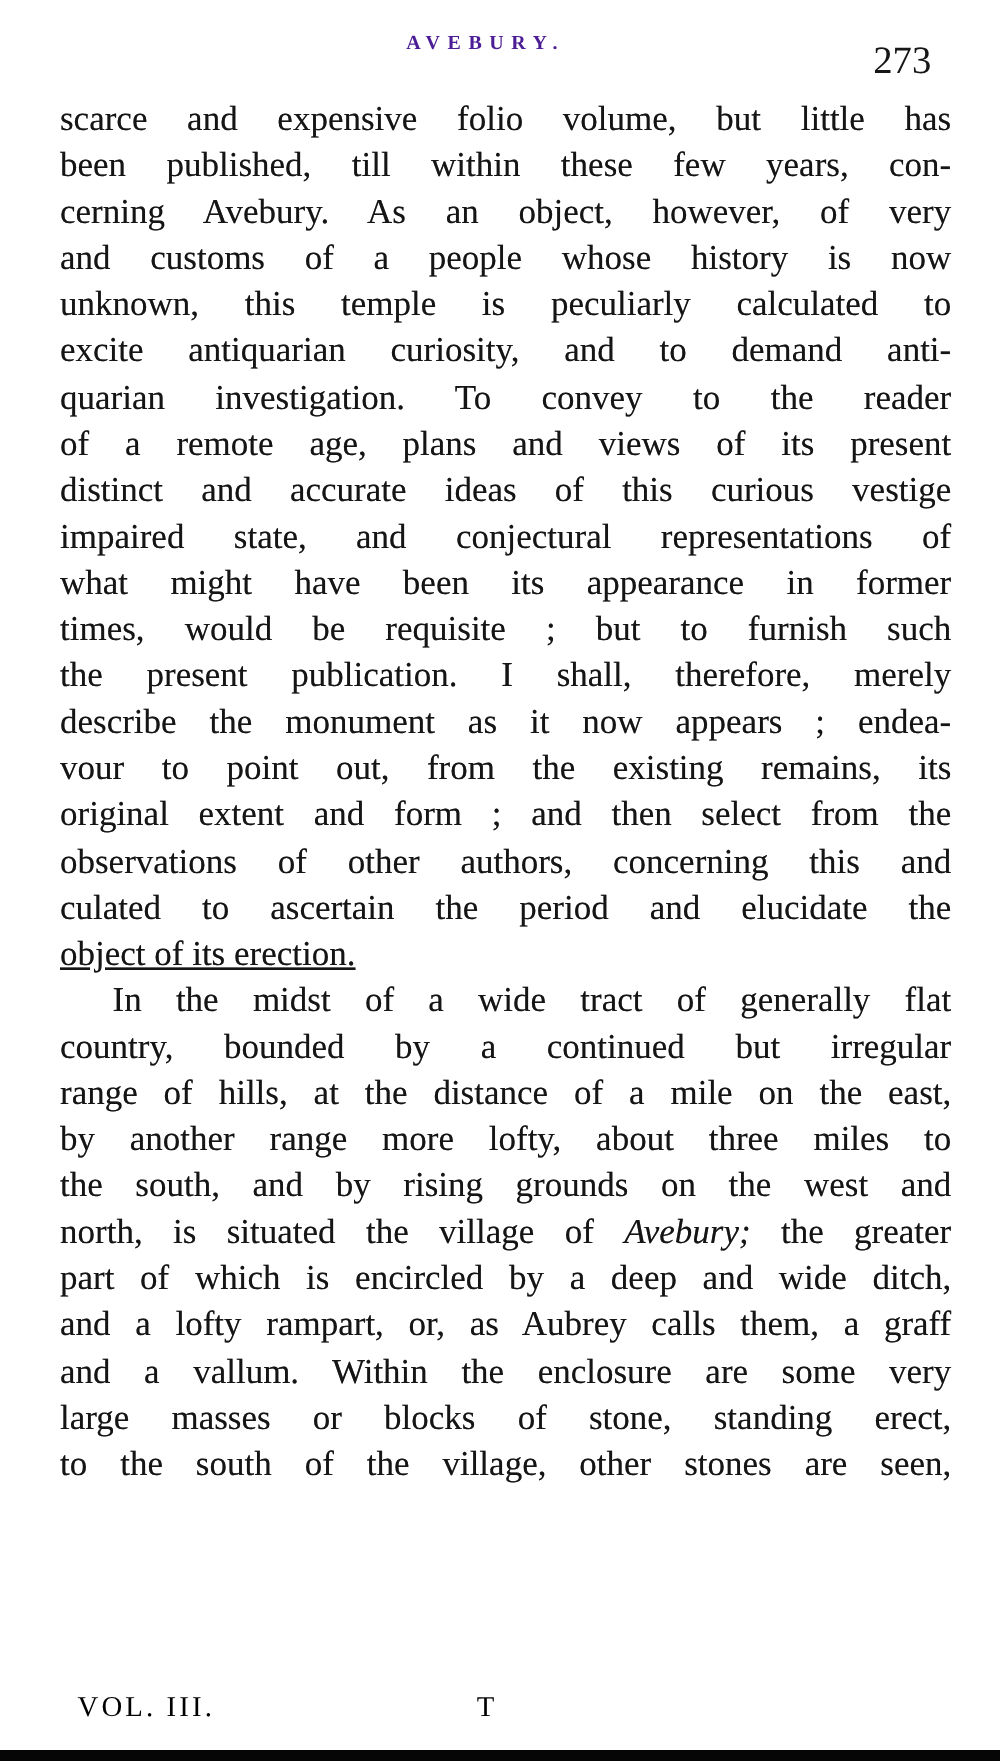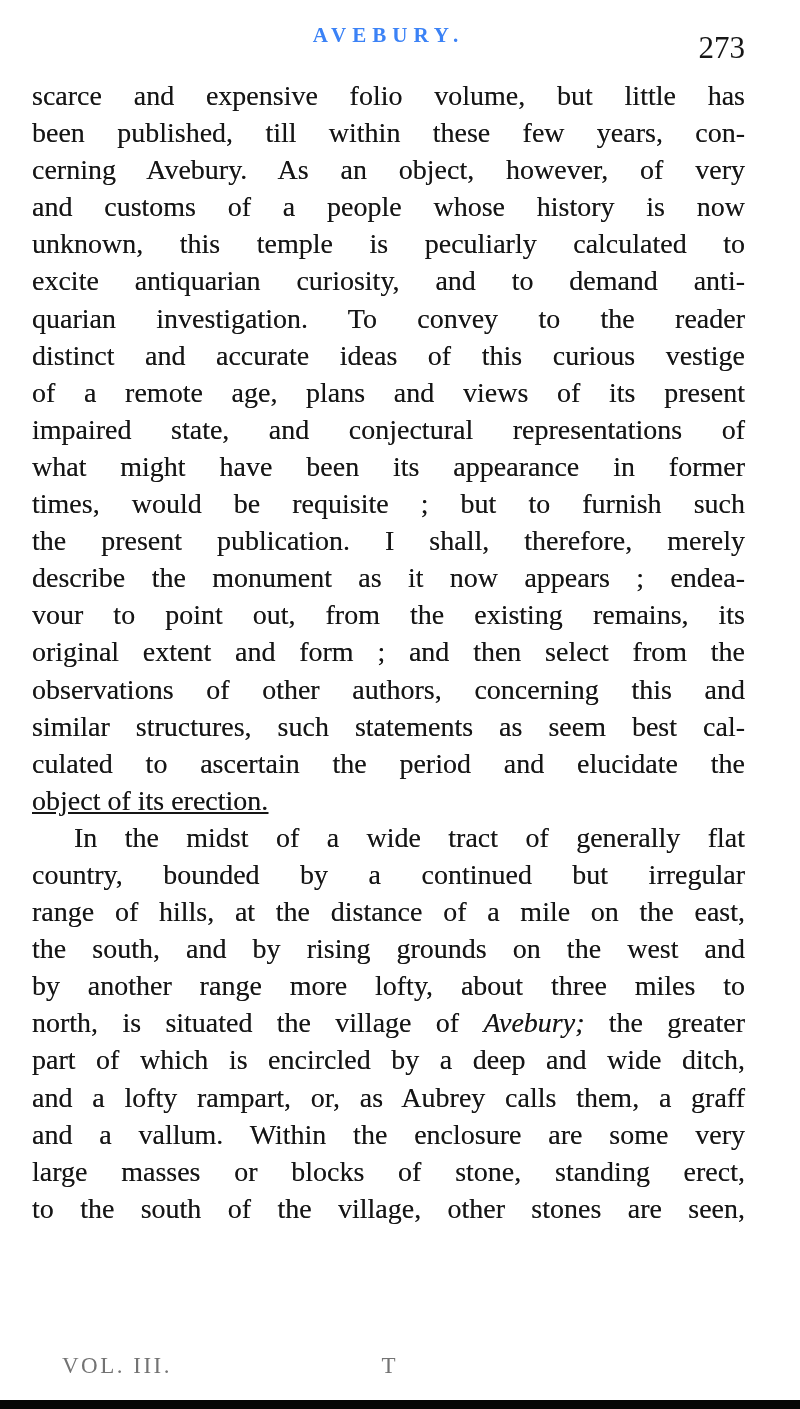--- a/index.html
+++ b/index.html
@@ -15,38 +15,38 @@
     font-family: "Liberation Serif", "DejaVu Serif", serif;
     color: #181818;
     overflow: hidden;
   }
   .running-head {
     position: absolute;
     top: 23px;
     left: 32px;
     width: 713px;
     text-align: center;
-    font-size: 21px;
+    font-size: 16px;
     line-height: 24px;
     letter-spacing: 6px;
     font-weight: bold;
-    color: #3b82f6;
+    color: #4c1d95;
   }
   .page-number {
     position: absolute;
     top: 30px;
     right: 55px;
     font-size: 31px;
     line-height: 36px;
     color: #161616;
   }
   .text-block {
     position: absolute;
     top: 77px;
-    left: 32px;
+    left: 48px;
     width: 713px;
     font-size: 28px;
     color: #151515;
     text-shadow: 0 0 0.4px rgba(10,10,10,0.55);
   }
   .line {
     height: 37.1px;
     line-height: 37.1px;
     text-align: justify;
     text-align-last: justify;
@@ -64,21 +64,21 @@
     font-style: italic;
   }
   .page-footer {
     position: absolute;
     top: 1351px;
     left: 32px;
     width: 713px;
     height: 32px;
     font-size: 23px;
     line-height: 30px;
-    color: #737373;
+    color: #000000;
   }
   .volume {
     position: absolute;
     left: 30px;
     top: 0;
     letter-spacing: 2.5px;
   }
   .signature {
     position: absolute;
     left: 0;
@@ -106,41 +106,40 @@
   <div class="text-block">
 
     <div class="para">
       <div class="line">scarce and expensive folio volume, but little has</div>
       <div class="line">been published, till within these few years, con-</div>
       <div class="line">cerning Avebury.  As an object, however, of very</div>
       <div class="line">and customs of a people whose history is now</div>
       <div class="line">unknown, this temple is peculiarly calculated to</div>
       <div class="line">excite antiquarian curiosity, and to demand anti-</div>
       <div class="line">quarian investigation.  To convey to the reader</div>
+      <div class="line">of a remote age, plans and views of its present</div>
       <div class="line">distinct and accurate ideas of this curious vestige</div>
-      <div class="line">of a remote age, plans and views of its present</div>
       <div class="line">impaired state, and conjectural representations of</div>
       <div class="line">what might have been its appearance in former</div>
       <div class="line">times, would be requisite ; but to furnish such</div>
       <div class="line">the present publication.  I shall, therefore, merely</div>
       <div class="line">describe the monument as it now appears ; endea-</div>
       <div class="line">vour to point out, from the existing remains, its</div>
       <div class="line">original extent and form ; and then select from the</div>
       <div class="line">observations of other authors, concerning this and</div>
-      <div class="line">similar structures, such statements as seem best cal-</div>
       <div class="line">culated to ascertain the period and elucidate the</div>
       <div class="line flush">object of its erection.</div>
     </div>
 
     <div class="para">
       <div class="line indent">In the midst of a wide tract of generally flat</div>
       <div class="line">country, bounded by a continued but irregular</div>
       <div class="line">range of hills, at the distance of a mile on the east,</div>
+      <div class="line">by another range more lofty, about three miles to</div>
       <div class="line">the south, and by rising grounds on the west and</div>
-      <div class="line">by another range more lofty, about three miles to</div>
       <div class="line"><span>north, is situated the village of </span><span class="italic">Avebury;</span><span> the greater</span></div>
       <div class="line">part of which is encircled by a deep and wide ditch,</div>
       <div class="line">and a lofty rampart, or, as Aubrey calls them, a graff</div>
       <div class="line">and a vallum.  Within the enclosure are some very</div>
       <div class="line">large masses or blocks of stone, standing erect,</div>
       <div class="line">to the south of the village, other stones are seen,</div>
     </div>
 
   </div>
 

